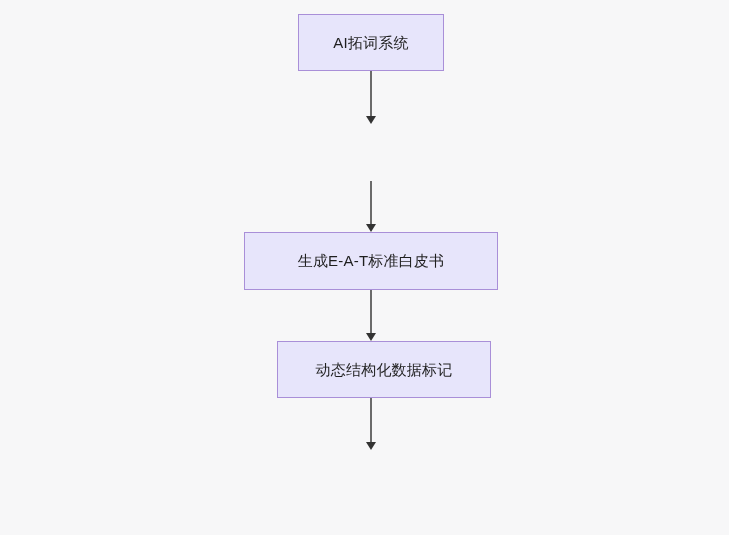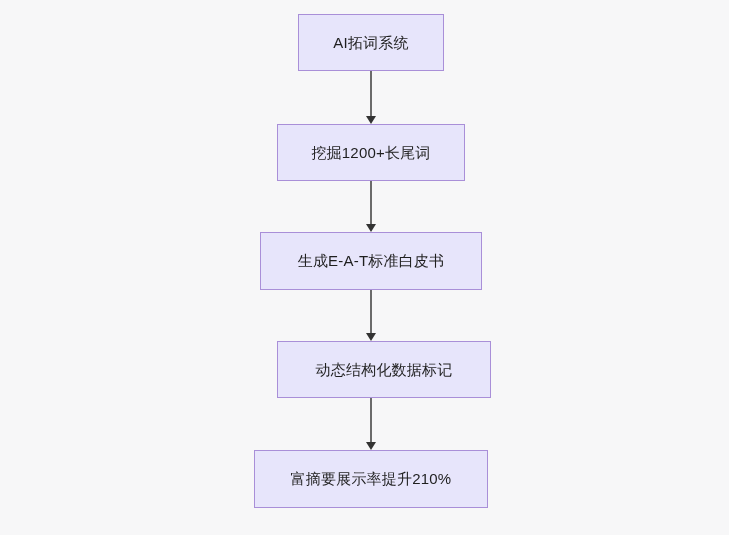--- a/index.html
+++ b/index.html
@@ -90,29 +90,23 @@
 
   <div class="edge" style="left:371px; top:398px; height:52px;">
     <div class="edge-line" style="height:44px;"></div>
     <div class="edge-arrow"></div>
   </div>
 
   <div class="node" style="left:371px; top:14px; width:146px; height:57px;">
     <span class="node-label">AI拓词系统</span>
   </div>
 
-  <div class="node" style="left:371px; top:124px; width:188px; height:57px;">
-    <span class="node-label">挖掘1200+长尾词</span>
-  </div>
 
-  <div class="node" style="left:371px; top:232px; width:222px; height:58px;">
+  <div class="node" style="left:371px; top:232px; width:254px; height:58px;">
     <span class="node-label">生成E-A-T标准白皮书</span>
   </div>
 
   <div class="node" style="left:384px; top:341px; width:214px; height:57px;">
     <span class="node-label">动态结构化数据标记</span>
   </div>
 
-  <div class="node" style="left:371px; top:450px; width:234px; height:58px;">
-    <span class="node-label">富摘要展示率提升210%</span>
-  </div>
 
 </div>
 
 </body></html>

